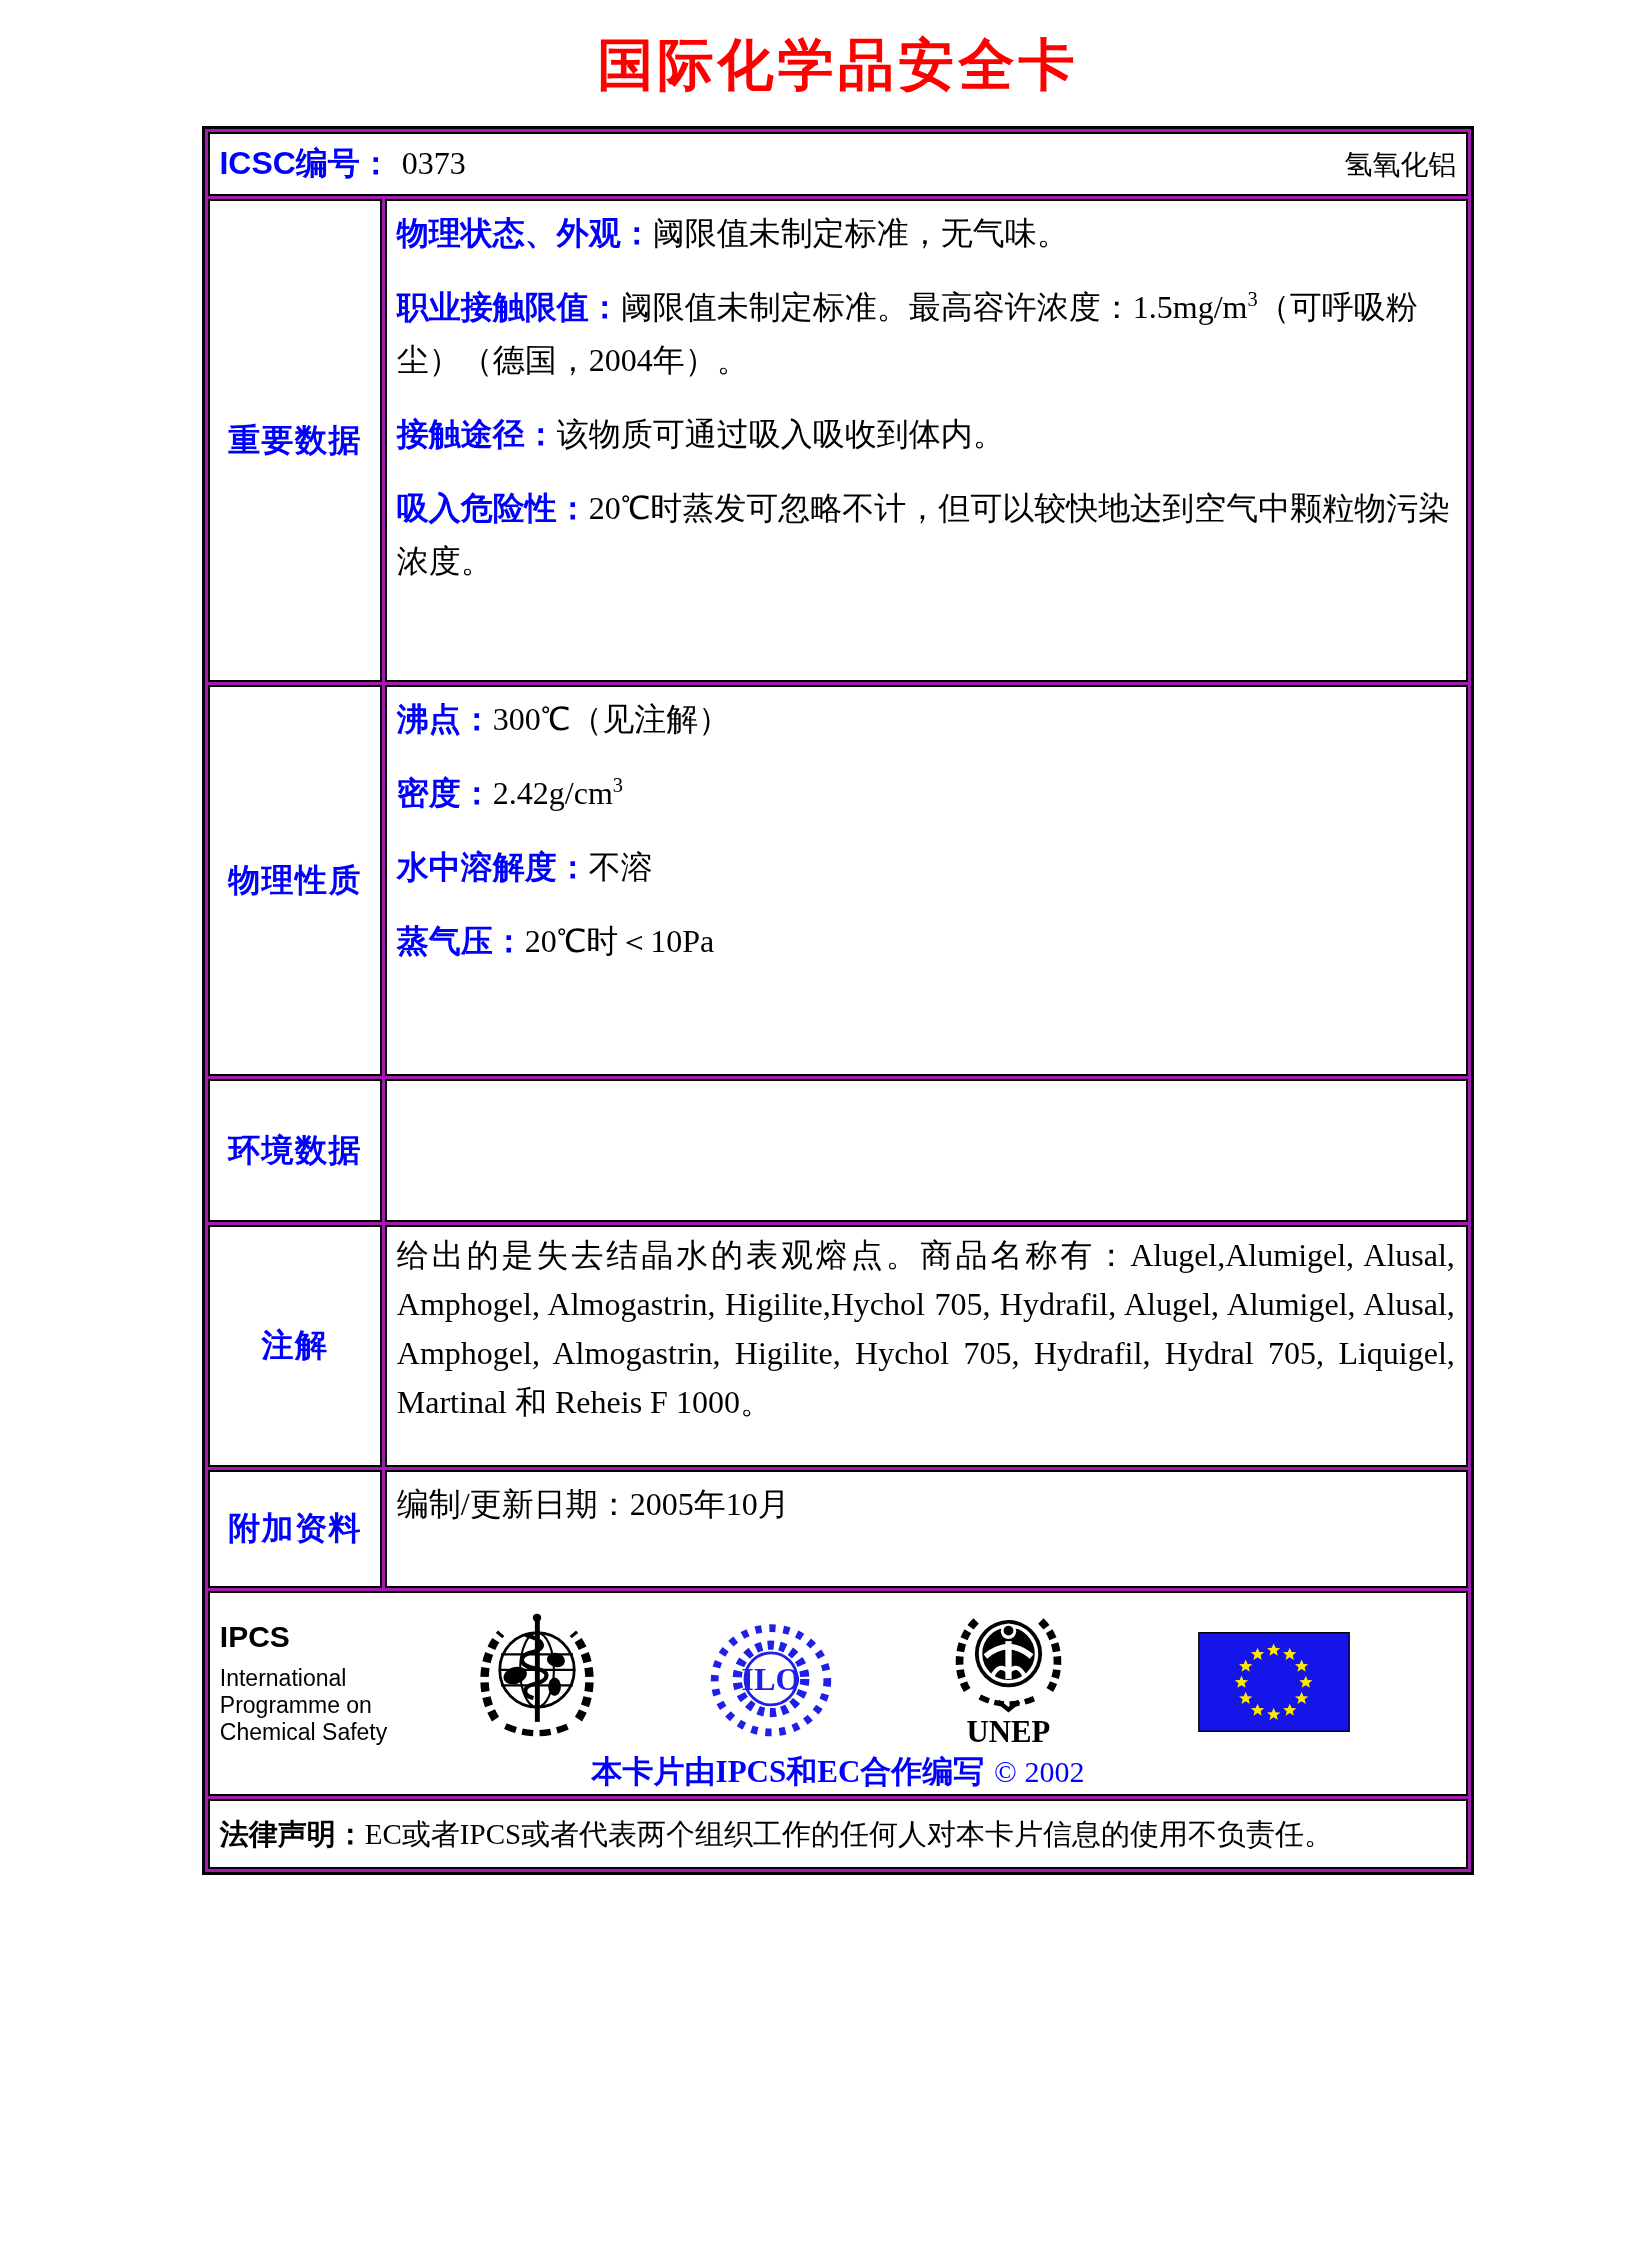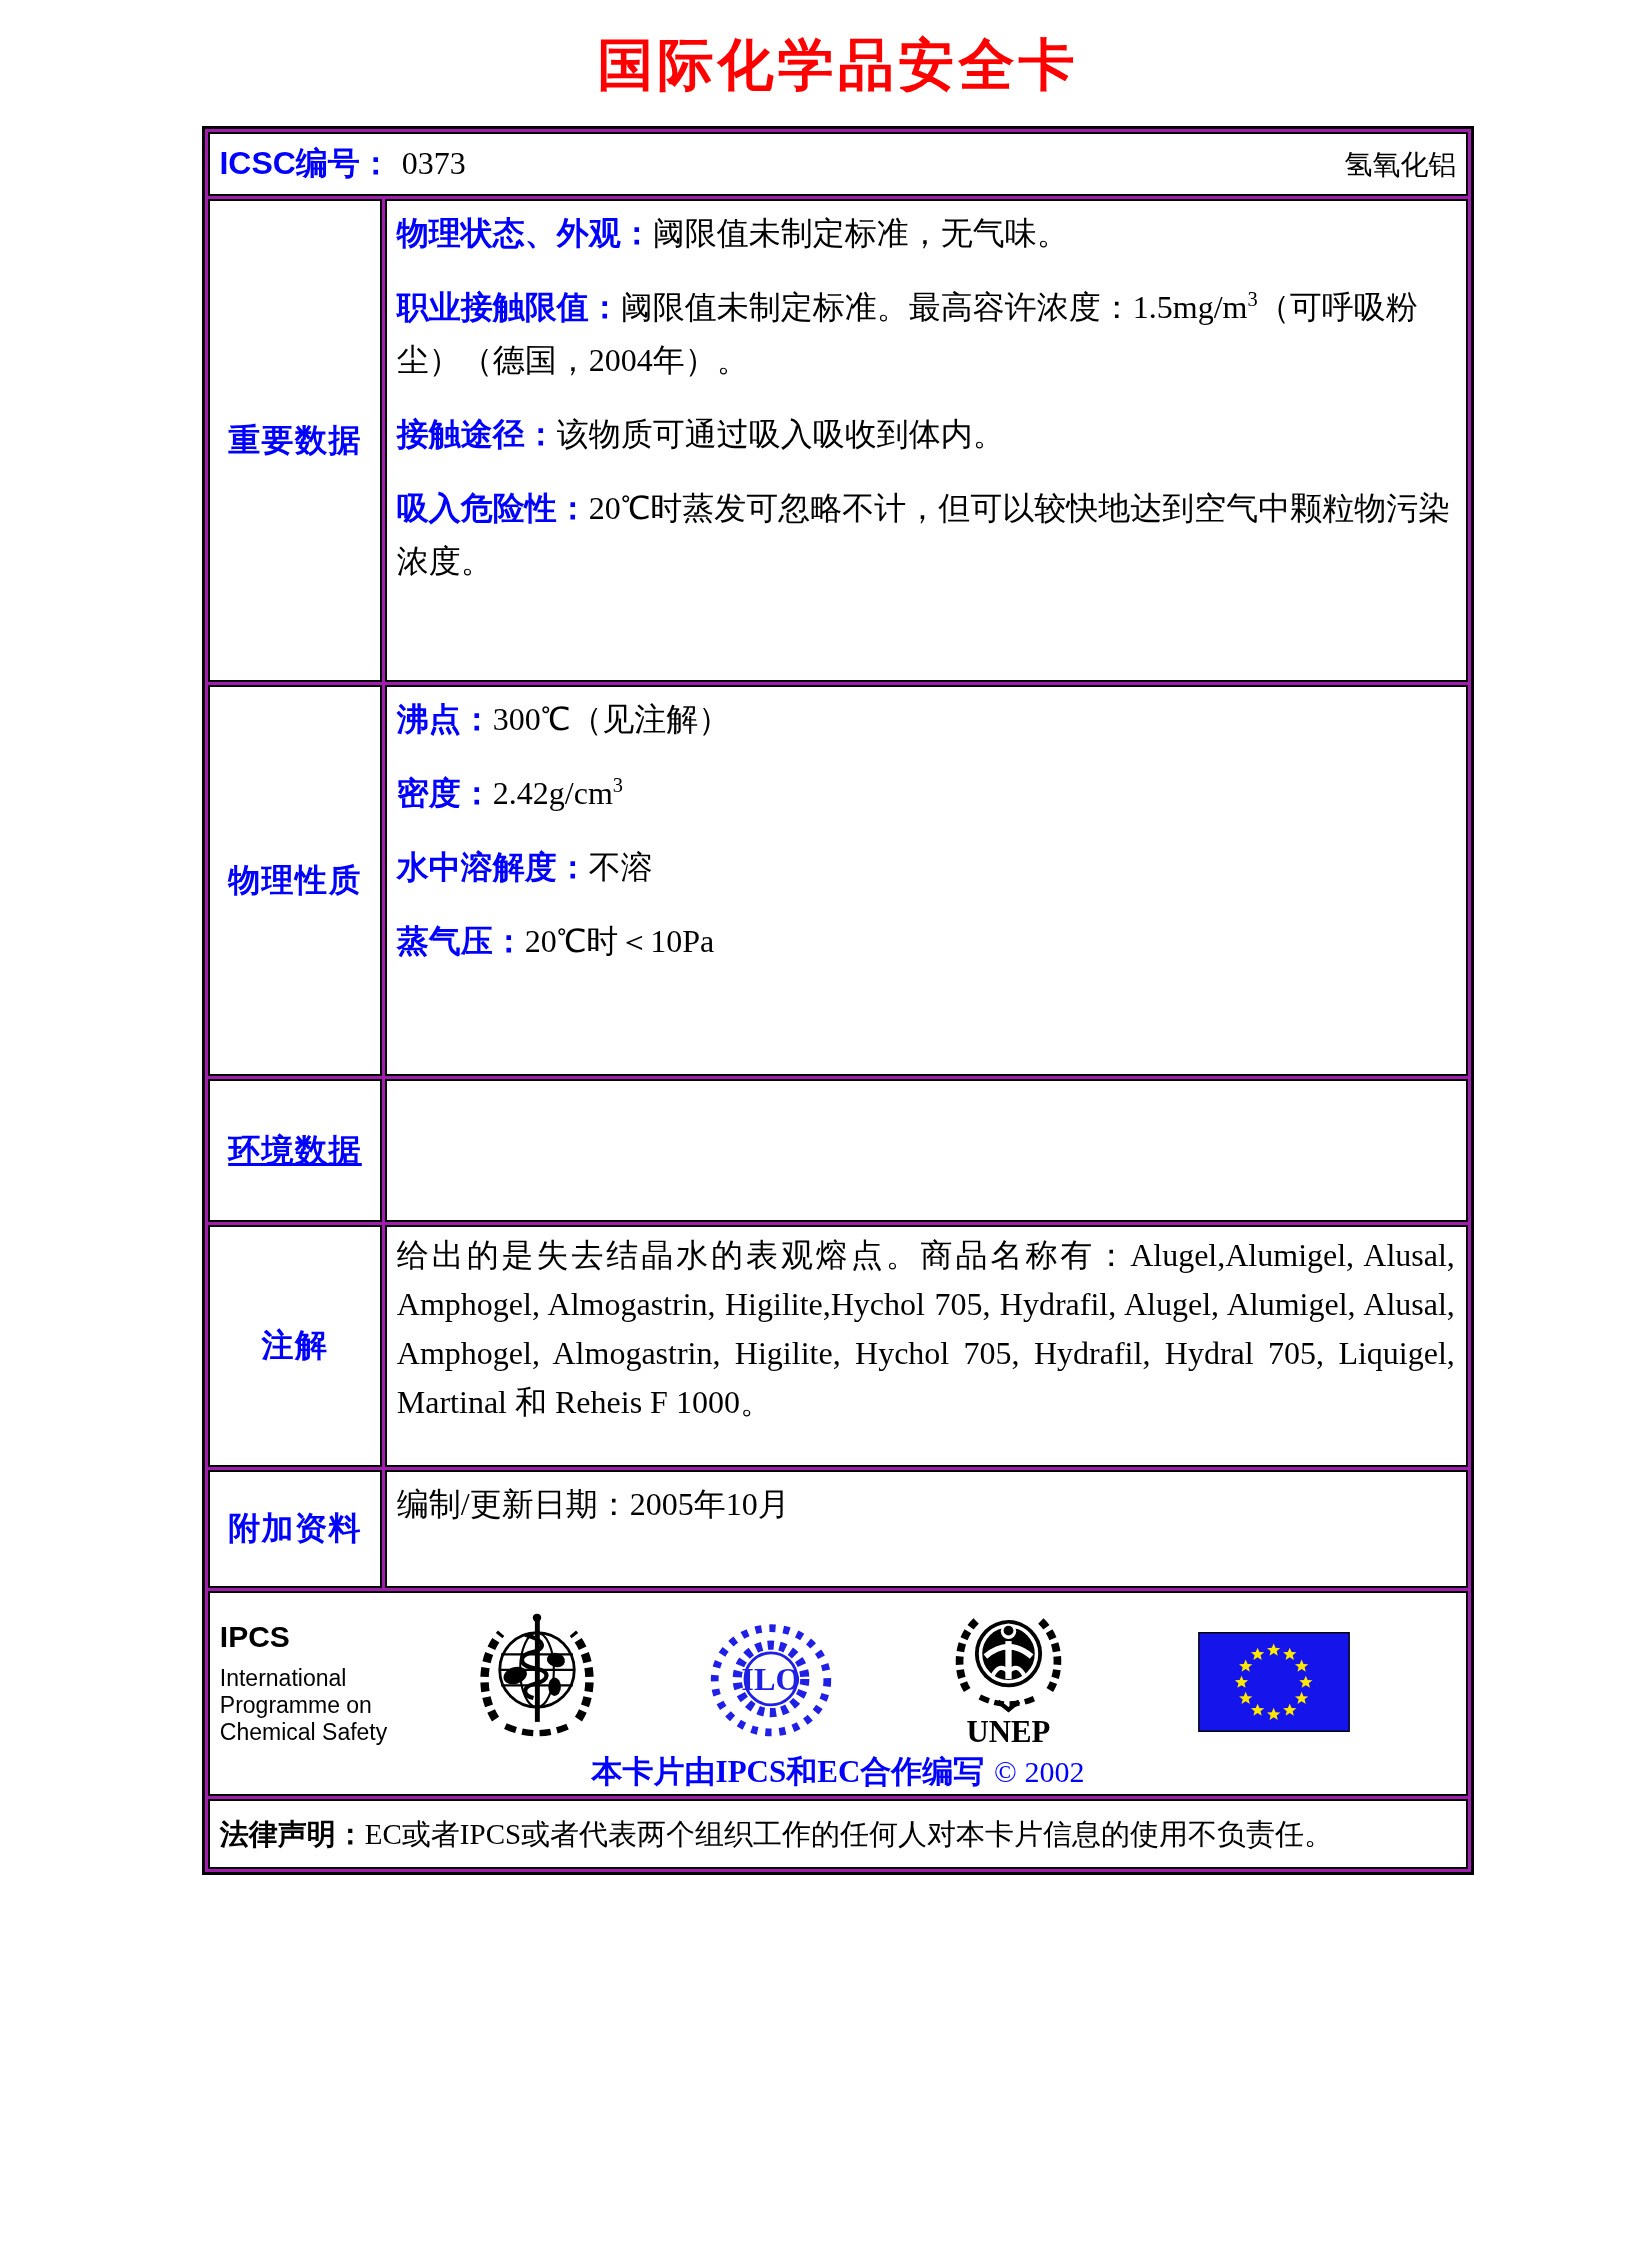--- a/index.html
+++ b/index.html
@@ -76,21 +76,21 @@
     <td class="lab" style="height:391px;">物理性质</td>
     <td class="con">
       <p class="field"><span class="fl">沸点：</span><span class="ft">300℃（见注解）</span></p>
       <p class="field"><span class="fl">密度：</span><span class="ft">2.42g/cm</span><sup class="sp">3</sup></p>
       <p class="field"><span class="fl">水中溶解度：</span><span class="ft">不溶</span></p>
       <p class="field"><span class="fl">蒸气压：</span><span class="ft">20℃时＜10Pa</span></p>
     </td>
   </tr>
 
   <tr>
-    <td class="lab" style="height:143px;text-decoration:underline;">环境数据</td>
+    <td class="lab" style="height:143px;">环境数据</td>
     <td class="con"></td>
   </tr>
 
   <tr>
     <td class="lab" style="height:242px;">注解</td>
     <td class="con notes-cell">
       <p>给出的是失去结晶水的表观熔点。商品名称有：Alugel,Alumigel, Alusal, Amphogel, Almogastrin, Higilite,Hychol 705, Hydrafil, Alugel, Alumigel, Alusal, Amphogel, Almogastrin, Higilite, Hychol 705, Hydrafil, Hydral 705, Liquigel, Martinal 和 Reheis F 1000。</p>
     </td>
   </tr>
 

